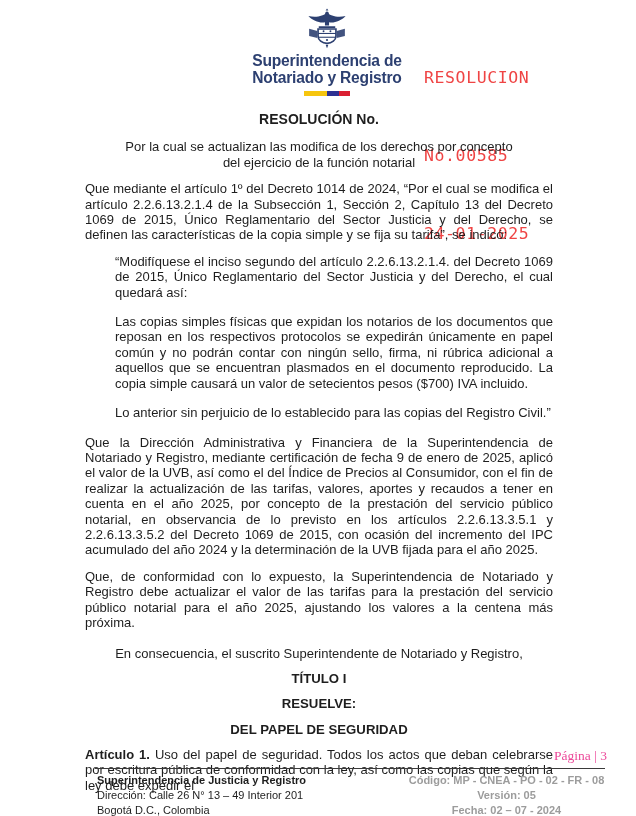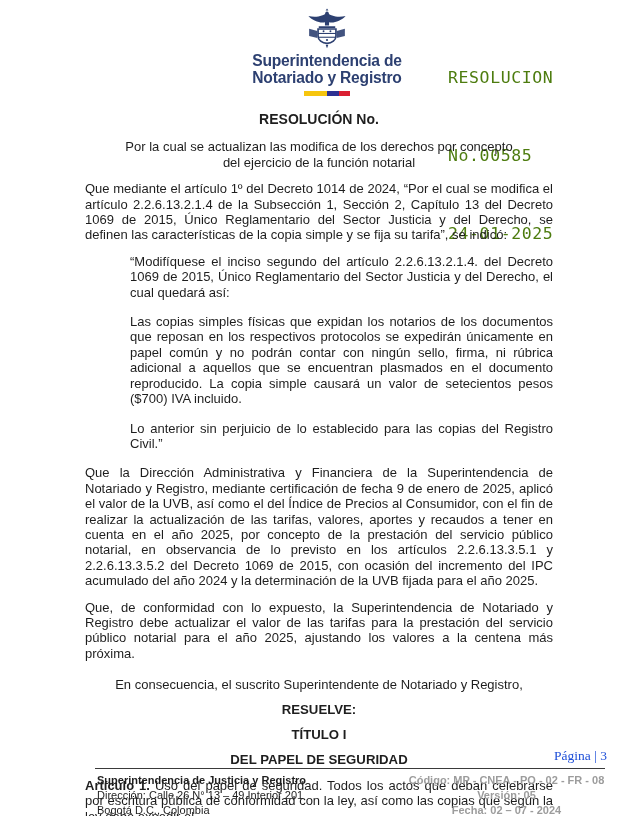--- a/index.html
+++ b/index.html
@@ -13,44 +13,43 @@
   .coa { width:44px; height:42px; display:block; margin:0 auto 2px auto; }
   .brand-line { font-weight:bold; font-size:15.6px; line-height:17px; letter-spacing:-0.2px; }
   .flagbar { margin:5px auto 0 auto; width:46px; height:4.5px; display:flex; }
   .flag-y { width:50%; background:#f6c50e; }
   .flag-b { width:26%; background:#2e3192; }
   .flag-r { width:24%; background:#da2032; }
 
   .stamp {
     position:absolute; top:13px; left:424px;
     font-family:"DejaVu Sans Mono", monospace;
-    font-size:16.5px; line-height:26px; letter-spacing:0.6px; color:#4d7c0f;
+    font-size:16.5px; line-height:26px; letter-spacing:0.6px; color:#ef4444;
     white-space:pre;
-    margin-left:24px;
   }
 
   
   .content { position:absolute; top:112px; left:85px; width:468px; font-size:13px; line-height:15.4px; }
   .doc-title { font-size:14px; font-weight:bold; text-align:center; margin:0 0 12px 0; }
   .subtitle { text-align:center; margin:0 0 11px 0; }
   .subtitle .line { display:block; }
   .para { text-align:justify; margin:0 0 11px 0; }
   .it { }
   .quote { margin-left:30px; }
-  .quote .para { margin-bottom:14px;margin-left:15px; }
+  .quote .para { margin-bottom:14px; }
   .para-p3 { margin-bottom:16px; }
   .para-leadin { margin-bottom:9px; text-align:center; }
   .heading { font-size:13.2px; font-weight:bold; text-align:center; margin:0 0 10px 0; }
   .para-article { margin-bottom:0; }
   .b { font-weight:bold; }
 
   
   .pagina {
     position:absolute; top:748px; right:29px;
-    font-family:"Liberation Serif", serif; font-size:13.5px; color:#1d4ed8;
+    font-family:"Liberation Serif", serif; font-size:13.5px; color:#ec4899;
   }
   .frule { position:absolute; top:768px; left:95px; width:510px; border-top:1.5px solid #3a3a3a; height:0; }
   .fleft { position:absolute; top:773px; left:97px; font-size:11px; line-height:15px; color:#1e1e1e; }
   .fright {
     position:absolute; top:773px; left:388px; width:237px; text-align:center;
     font-size:11px; line-height:15px; font-weight:bold; color:#9c9c9c;
   }
 </style>
 </head>
 <body>
@@ -110,22 +109,22 @@
       <p class="para it">Las copias simples físicas que expidan los notarios de los documentos que reposan en los respectivos protocolos se expedirán únicamente en papel común y no podrán contar con ningún sello, firma, ni rúbrica adicional a aquellos que se encuentran plasmados en el documento reproducido. La copia simple causará un valor de setecientos pesos ($700) IVA incluido.</p>
       <p class="para it">Lo anterior sin perjuicio de lo establecido para las copias del Registro Civil.”</p>
     </div>
 
     <p class="para">Que la Dirección Administrativa y Financiera de la Superintendencia de Notariado y Registro, mediante certificación de fecha 9 de enero de 2025, aplicó el valor de la UVB, así como el del Índice de Precios al Consumidor, con el fin de realizar la actualización de las tarifas, valores, aportes y recaudos a tener en cuenta en el año 2025, por concepto de la prestación del servicio público notarial, en observancia de lo previsto en los artículos 2.2.6.13.3.5.1 y 2.2.6.13.3.5.2 del Decreto 1069 de 2015, con ocasión del incremento del IPC acumulado del año 2024 y la determinación de la UVB fijada para el año 2025.</p>
 
     <p class="para para-p3">Que, de conformidad con lo expuesto, la Superintendencia de Notariado y Registro debe actualizar el valor de las tarifas para la prestación del servicio público notarial para el año 2025, ajustando los valores a la centena más próxima.</p>
 
     <p class="para para-leadin">En consecuencia, el suscrito Superintendente de Notariado y Registro,</p>
 
+    <div class="heading">TÍTULO I</div>
     <div class="heading">RESUELVE:</div>
-    <div class="heading">TÍTULO I</div>
     <div class="heading">DEL PAPEL DE SEGURIDAD</div>
 
     <p class="para para-article"><span class="b">Artículo 1.</span><span> Uso del papel de seguridad. Todos los actos que deban celebrarse por escritura pública de conformidad con la ley, así como las copias que según la ley debe expedir el</span></p>
 
   </div>
 
   <div class="pagina">Página | 3</div>
   <div class="frule"></div>
 
   <div class="fleft">

